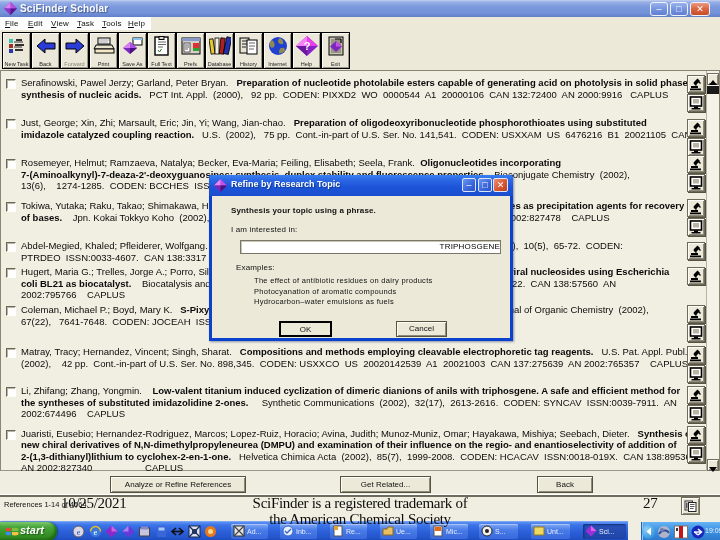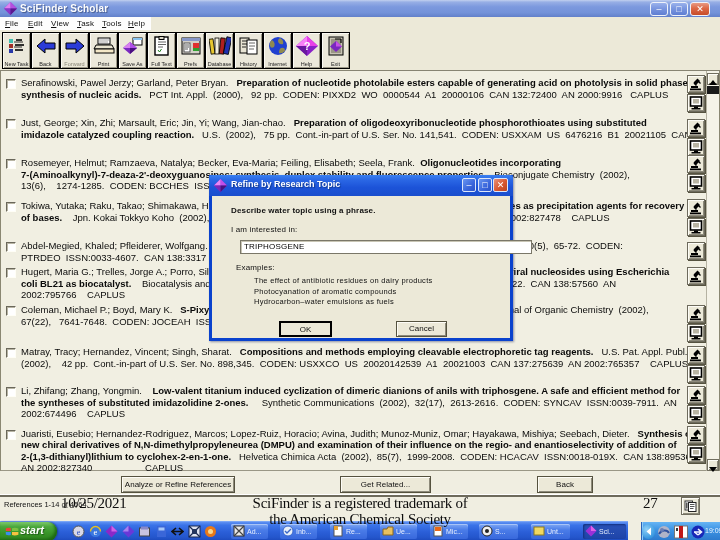--- a/index.html
+++ b/index.html
@@ -375,21 +375,21 @@
 <div id="sbar" class="abs"></div>
 <div class="sbtn abs" style="top:73px"><svg width="10" height="10" viewBox="0 0 10 10">
         <polygon points="5,2 9,7 1,7" fill="#000"></polygon>
       </svg></div>
 <div class="abs" style="left:707px;top:86px;width:12px;height:8px;background:#1a1a1a"></div>
 <div class="sbtn abs" style="top:459px"><svg width="10" height="10" viewBox="0 0 10 10">
         <polygon points="5,8 9,3 1,3" fill="#000"></polygon>
       </svg></div>
   </div>
 
-<div class="bbtn abs" style="left:121px;width:114px">Analyze or Refine References</div>
+<div class="bbtn abs" style="left:110px;width:136px">Analyze or Refine References</div>
 <div class="bbtn abs" style="left:340px;width:91px">Get Related...</div>
 <div class="bbtn abs" style="left:537px;width:56px">Back</div>
 <div id="hline" class="abs"></div>
 <div id="refcount" class="abs">References 1-14 of 4664</div>
 
 <div class="abs" style="left:681px;top:497px;width:19px;height:18px;background:#ece9d8;border:1px solid #716e5f;box-shadow:inset 1px 1px 0 #fdfcf6, inset -1px -1px 0 #8d8a7a;box-sizing:border-box;">
   <svg width="13" height="12" style="margin:2px 0 0 2px" viewBox="0 0 13 12">
     <rect x="1" y="1" width="7.5" height="9" fill="#fff" stroke="#333" stroke-width="1"></rect>
     <rect x="4.5" y="2.5" width="7.5" height="9" fill="#fff" stroke="#222" stroke-width="1"></rect>
     <path d="M6 4.5h4.5M6 6.5h4.5M6 8.5h3.5" stroke="#444" stroke-width="0.9"></path>
@@ -509,20 +509,20 @@
       <polygon points="6.5,0 13,6.5 6.5,6.5" fill="#c050e8"></polygon>
       <polygon points="6.5,0 0,6.5 6.5,6.5" fill="#e888f4"></polygon>
       <polygon points="6.5,13 0,6.5 6.5,6.5" fill="#7a28b8"></polygon>
       <polygon points="6.5,13 13,6.5 6.5,6.5" fill="#4a1080"></polygon>
     </svg>
     <div id="dlgtext">Refine by Research Topic</div>
     <div class="dcap dcapblue" style="left:253px">–</div>
     <div class="dcap dcapblue" style="left:269px">□</div>
     <div class="dcap dcapred" style="left:284px;width:15px">✕</div>
   </div>
-  <div style="position:absolute;left:19px;top:31px;font-size:8px;font-weight:bold;letter-spacing:0.15px;color:#111">Describe water topic using a phrase.</div>
+  <div style="position:absolute;left:19px;top:31px;font-size:8px;font-weight:bold;letter-spacing:0.15px;color:#111">Synthesis your topic using a phrase.</div>
   <div style="position:absolute;left:19px;top:50px;font-size:8px;letter-spacing:0.15px;color:#111">I am interested in:</div>
-  <div style="position:absolute;left:28px;top:65px;width:292px;height:14px;background:#fff;border:1px solid #7a7768;box-shadow:inset 1px 1px 0 #c8c5b4;font-size:8px;line-height:12px;color:#000;padding-left:3px;letter-spacing:0.2px;box-sizing:border-box;">TRIPHOSGENE</div>
+  <div style="position:absolute;left:28px;top:65px;width:261px;height:14px;background:#fff;border:1px solid #7a7768;box-shadow:inset 1px 1px 0 #c8c5b4;font-size:8px;line-height:12px;color:#000;padding-left:3px;letter-spacing:0.2px;box-sizing:border-box;text-align:right;">TRIPHOSGENE</div>
   <div style="position:absolute;left:24px;top:88px;font-size:8px;letter-spacing:0.15px;color:#111">Examples:</div>
   <div style="position:absolute;left:42px;top:101px;font-size:7.5px;letter-spacing:0.3px;line-height:10.7px;color:#111">The effect of antibiotic residues on dairy products<br>Photocyanation of aromatic compounds<br>Hydrocarbon–water emulsions as fuels</div>
   <div class="dbtn" style="left:67px;width:53px;border:2px solid #000;">OK</div>
   <div class="dbtn" style="left:184px;width:51px;border:1px solid #55523f;box-shadow:inset 1px 1px 0 #fdfcf6, inset -1px -1px 0 #8d8a7a;">Cancel</div>
 </div>
 
 </body></html>

